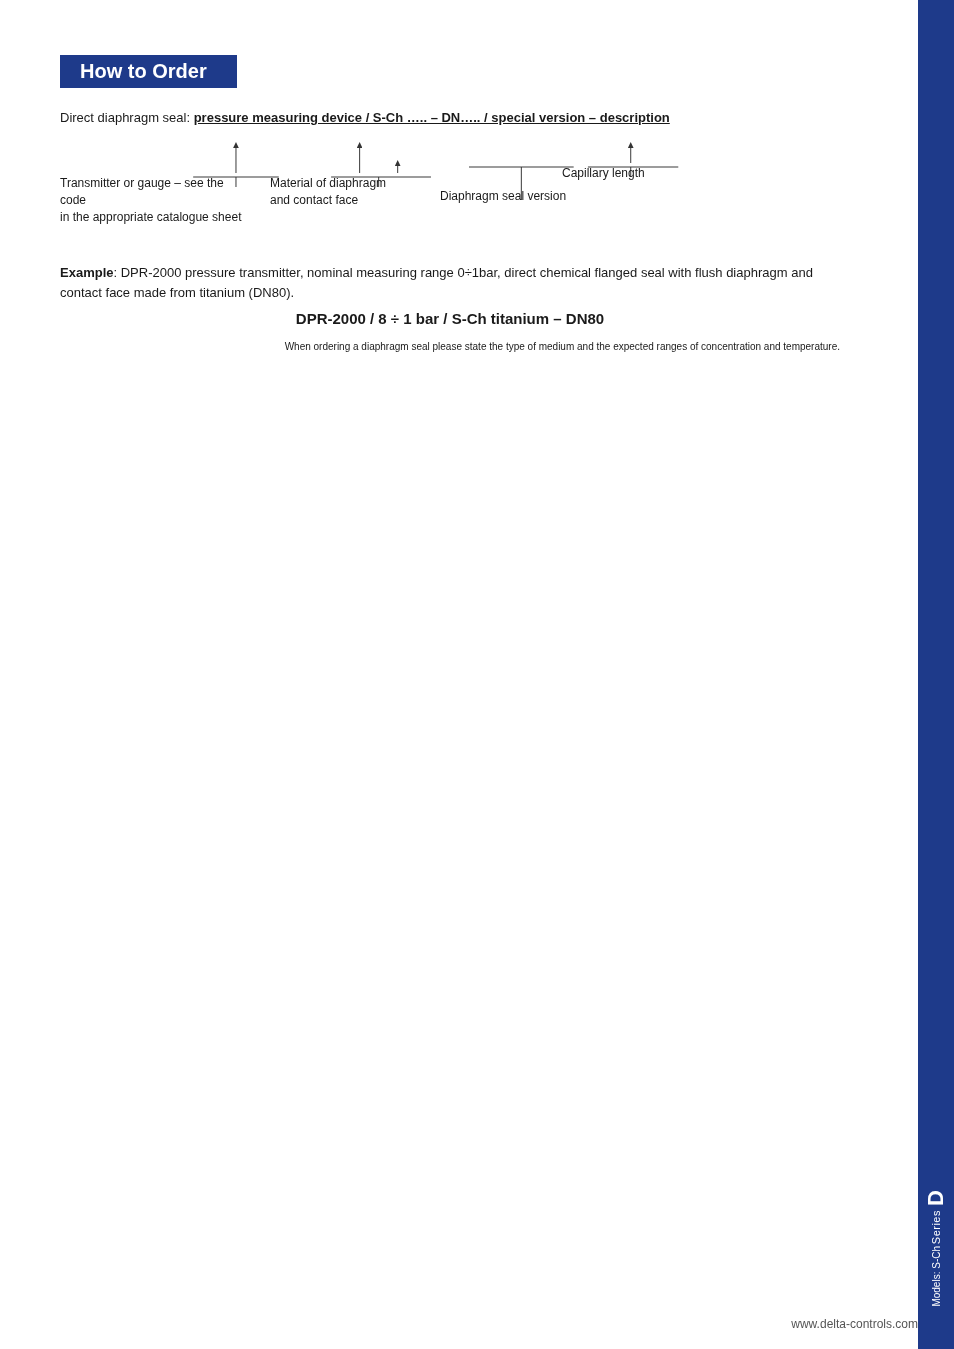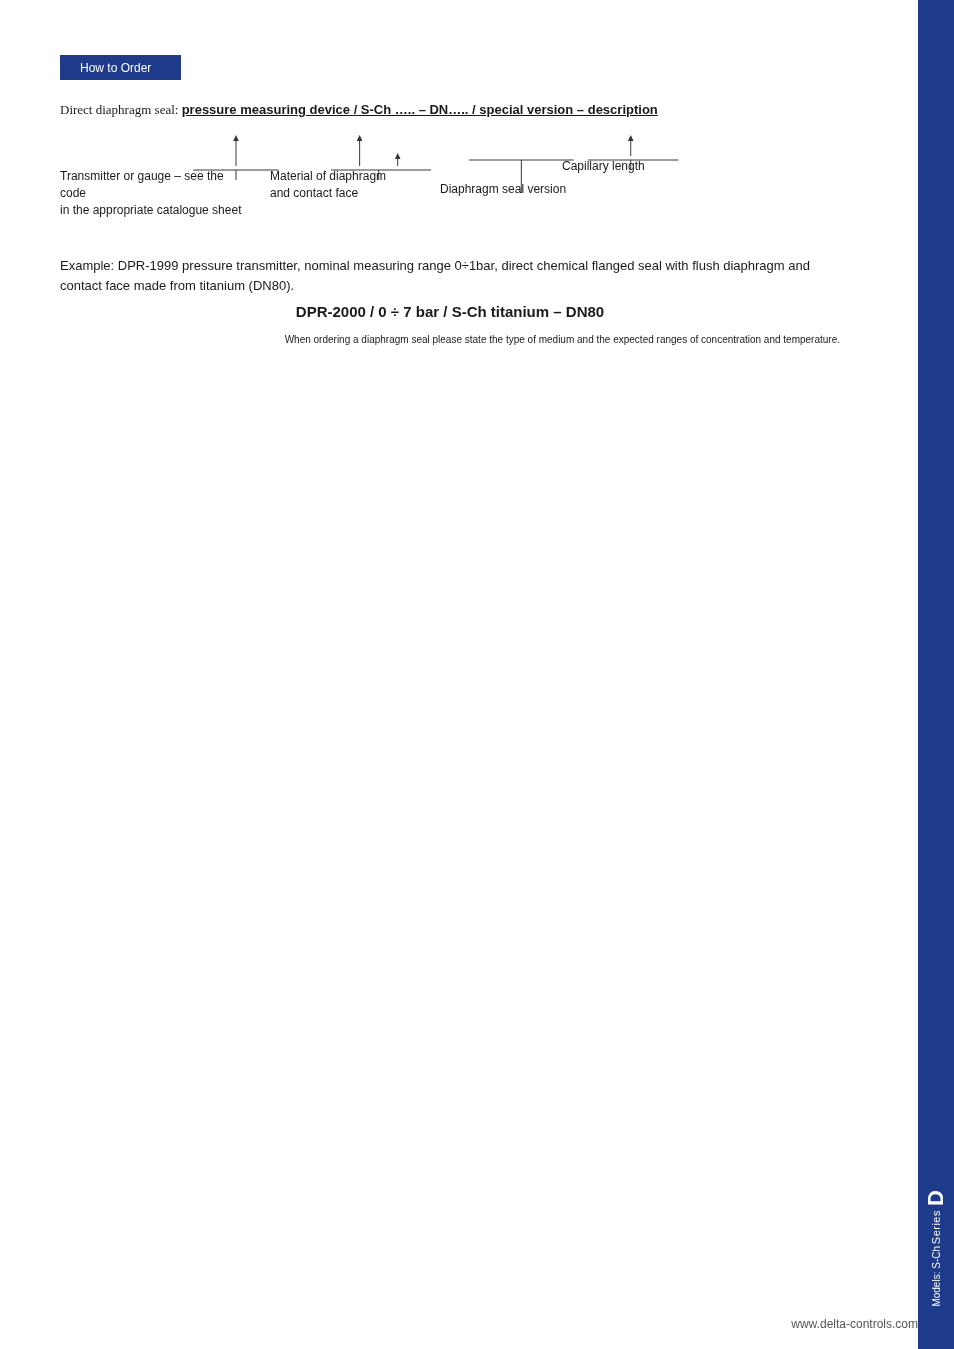--- a/index.html
+++ b/index.html
@@ -20,36 +20,35 @@
 
     
     .section-title-bar {
       background: #1e3a8a;
       display: inline-block;
       padding: 5px 30px 5px 20px;
       margin-bottom: 22px;
     }
     .section-title-bar span {
       color: #ffffff;
-      font-size: 12px;
-      font-weight: normal;
+      font-size: 20px;
+      font-weight: bold;
     }
 
     
     .order-lines {
       margin-bottom: 10px;
     }
     .order-line {
       font-size: 13px;
       margin-bottom: 4px;
       white-space: nowrap;
     }
     .order-line .label {
       font-weight: normal;
-      font-family: Liberation Serif, serif;
     }
     .order-line .code {
       font-weight: bold;
       text-decoration: underline;
     }
 
     
     .diagram-area {
       margin: 8px 0 18px 0;
       position: relative;
@@ -101,21 +100,21 @@
     .example-section {
       margin-top: 8px;
       margin-bottom: 12px;
     }
     .example-text {
       font-size: 13px;
       line-height: 1.5;
       margin-bottom: 6px;
     }
     .example-bold-label {
-      font-weight: normal;
+      font-weight: bold;
     }
     .example-formula {
       text-align: center;
       font-size: 15px;
       font-weight: bold;
       margin: 8px 0 12px 0;
     }
     .when-ordering {
       font-size: 10px;
       line-height: 1.6;
@@ -250,23 +249,23 @@
     </div>
 
     <div class="annot-box annot-diaphragm">
       <span>Diaphragm seal version</span>
     </div>
   </div>
 
   
   <div class="example-section">
     <p class="example-text">
-      <span class="example-bold-label">Example</span><span>: DPR-1999 pressure transmitter, nominal measuring range 0÷1bar, direct chemical flanged seal with flush diaphragm and contact face made from titanium (DN80).</span>
+      <span class="example-bold-label">Example</span><span>: DPR-2000 pressure transmitter, nominal measuring range 0÷1bar, direct chemical flanged seal with flush diaphragm and contact face made from titanium (DN80).</span>
     </p>
-    <p class="example-formula">DPR-2000 / 0 ÷ 7 bar / S-Ch titanium – DN80</p>
+    <p class="example-formula">DPR-2000 / 8 ÷ 1 bar / S-Ch titanium – DN80</p>
   </div>
 
   
   <p class="when-ordering">When ordering a diaphragm seal please state the type of medium and the expected ranges of concentration and temperature.</p>
 
 </div>
 
 <div class="footer">
   <span>www.delta-controls.com</span>
 </div>

